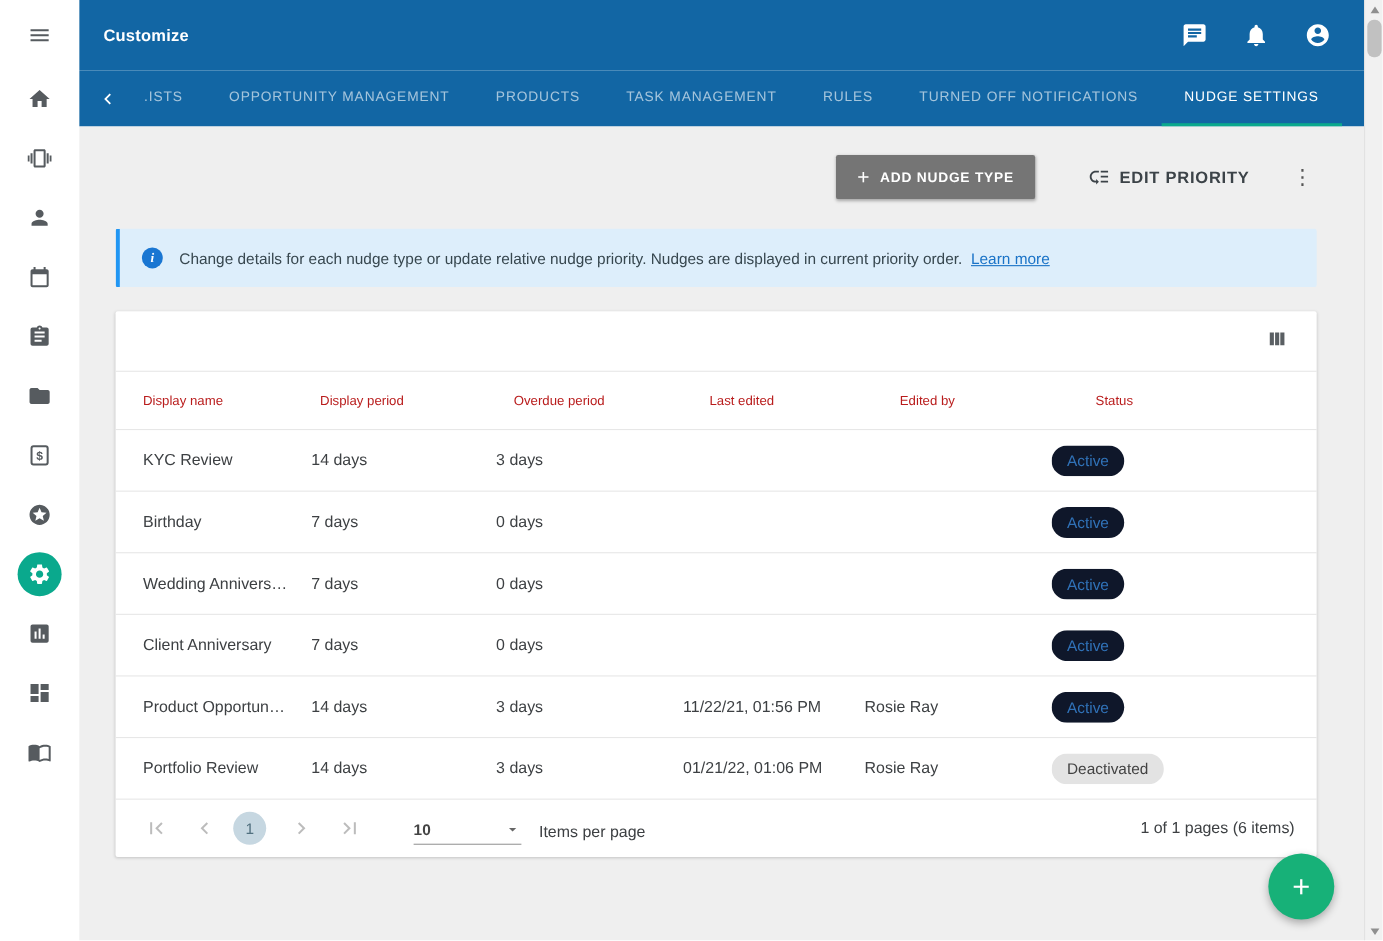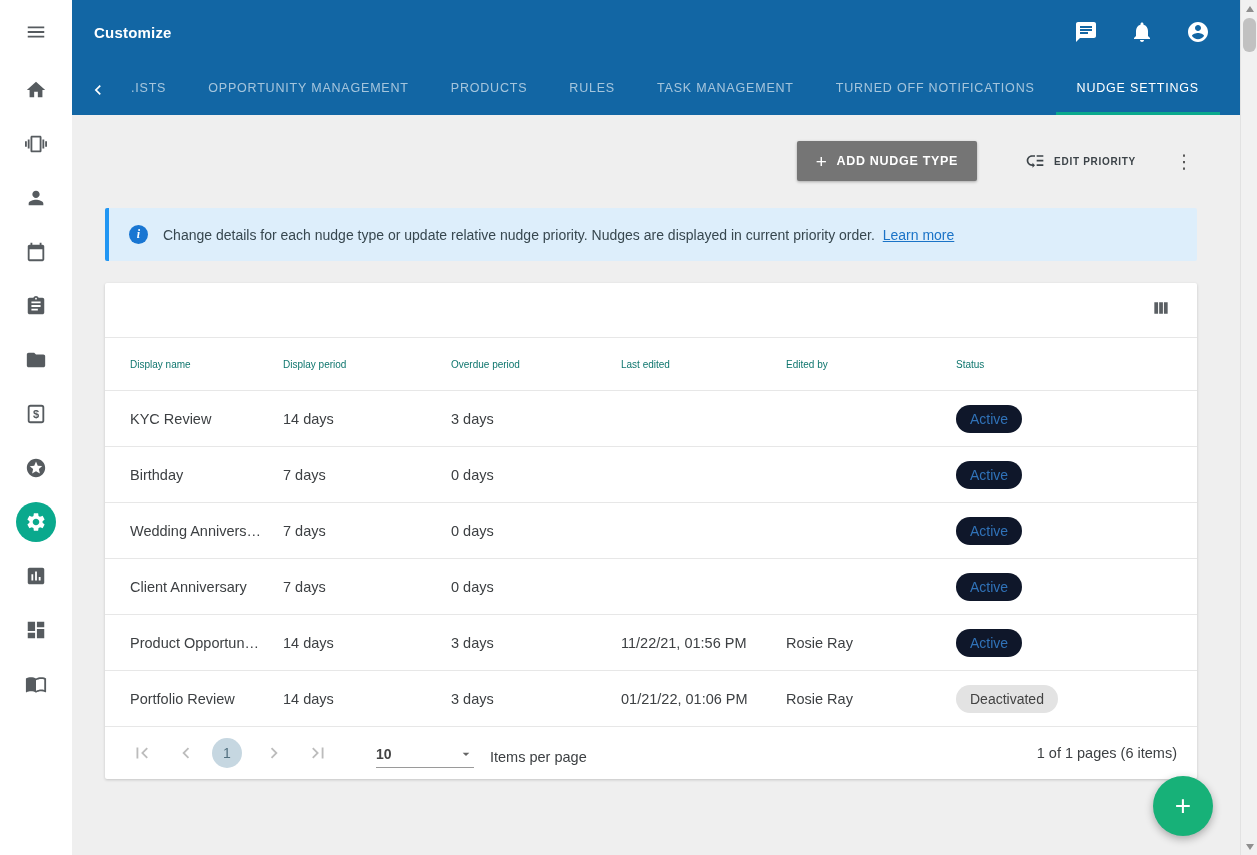--- a/index.html
+++ b/index.html
@@ -36,37 +36,37 @@
   .tab-back svg{width:20px;height:20px;fill:#fff;}
   .tab{display:flex;align-items:center;padding:0 21px;color:rgba(255,255,255,.62);font-size:12.5px;font-weight:normal;letter-spacing:.8px;cursor:pointer;border-bottom:3px solid transparent;white-space:nowrap;}
   .tab.active{color:#fff;border-bottom-color:var(--accent-teal);}
 
   .content{flex:1;background:#efefef;position:relative;overflow:hidden;}
 
   
   .actions-row{display:flex;justify-content:flex-end;align-items:center;padding:26px 44px 0 33px;}
   .btn-add{background:#757575;color:#fff;border:none;height:40px;padding:0 19px;font-family:inherit;font-size:12.5px;font-weight:bold;letter-spacing:.7px;display:flex;align-items:center;gap:9px;border-radius:2px;box-shadow:0 1px 3px rgba(0,0,0,.3);cursor:pointer;}
   .btn-add .plus{font-size:19px;font-weight:normal;line-height:1;}
-  .btn-edit{background:transparent;border:none;color:#3c4348;height:40px;margin-left:40px;padding:0 8px;font-family:inherit;font-size:10px;font-weight:bold;letter-spacing:.7px;display:flex;align-items:center;gap:9px;cursor:pointer;}
+  .btn-edit{background:transparent;border:none;color:#3c4348;height:40px;margin-left:40px;padding:0 8px;font-family:inherit;font-size:15px;font-weight:bold;letter-spacing:.7px;display:flex;align-items:center;gap:9px;cursor:pointer;}
   .btn-edit svg{width:20px;height:20px;fill:#3c4348;}
   .kebab{margin-left:28px;color:#555;font-size:19px;cursor:pointer;width:24px;text-align:center;user-select:none;}
 
   
   .banner{margin:27px 43px 0 33px;background:#ddeefb;border-left:4px solid #2196f3;border-radius:2px;padding:17px 20px;display:flex;align-items:center;gap:15px;font-size:14px;color:#37474f;}
   .info-dot{flex:none;width:19px;height:19px;border-radius:50%;background:#1976d2;color:#fff;font-size:12px;font-weight:bold;display:flex;align-items:center;justify-content:center;font-family:"Liberation Serif",serif;font-style:italic;}
   .banner a{color:var(--link-blue);text-decoration:underline;cursor:pointer;margin-left:4px;}
 
   
   .card{margin:22px 43px 0 33px;background:#fff;box-shadow:0 1px 3px rgba(0,0,0,.18);border-radius:2px;}
   .card-toolbar{height:54px;display:flex;align-items:center;justify-content:flex-end;padding-right:22px;}
   .columns-btn{width:24px;height:24px;cursor:pointer;color:#5a5f63;}
   .columns-btn svg{width:20px;height:20px;fill:currentColor;}
 
   .grid-row{display:grid;grid-template-columns:153px 168px 170px 165px 170px 1fr;align-items:center;padding:0 20px 0 25px;height:56px;border-top:1px solid #e7e7e7;font-size:14.5px;color:#3d4043;}
-  .grid-row.thead{height:53px;font-size:10px;color:#0f766e;}
+  .grid-row.thead{height:53px;font-size:12px;color:#b91c1c;gap:8px;}
   .cell{overflow:hidden;white-space:nowrap;text-overflow:ellipsis;padding-right:12px;}
 
   .badge{display:inline-block;padding:7px 14px;border-radius:17px;font-size:14px;line-height:1;}
   .badge-active{background:#0f172a;color:#3072b8;text-align:right;}
   .badge-deactivated{background:#e3e3e3;color:#424242;}
 
   
   .pagination{height:53px;border-top:1px solid #e7e7e7;display:flex;align-items:center;padding:0 20px 0 25px;color:#616161;font-size:14px;}
   .pg-btn{width:24px;height:24px;margin-right:20px;cursor:pointer;color:#bcbcbc;display:flex;align-items:center;justify-content:center;}
   .pg-btn svg{width:22px;height:22px;fill:currentColor;}
@@ -189,22 +189,22 @@
 
     <nav class="tabbar">
       <span class="tab-back">
         <svg viewBox="0 0 24 24">
             <path d="M15.41 7.41 14 6l-6 6 6 6 1.41-1.41L10.83 12z"></path>
           </svg>
       </span>
       <div class="tab">.ISTS</div>
       <div class="tab">OPPORTUNITY MANAGEMENT</div>
       <div class="tab">PRODUCTS</div>
+      <div class="tab">TASK MANAGEMENT</div>
       <div class="tab">RULES</div>
-      <div class="tab">TASK MANAGEMENT</div>
       <div class="tab">TURNED OFF NOTIFICATIONS</div>
       <div class="tab active">NUDGE SETTINGS</div>
     </nav>
 
     <div class="content">
 
       <div class="actions-row">
         <button class="btn-add">
           <span class="plus">+</span>
           <span>ADD NUDGE TYPE</span>

